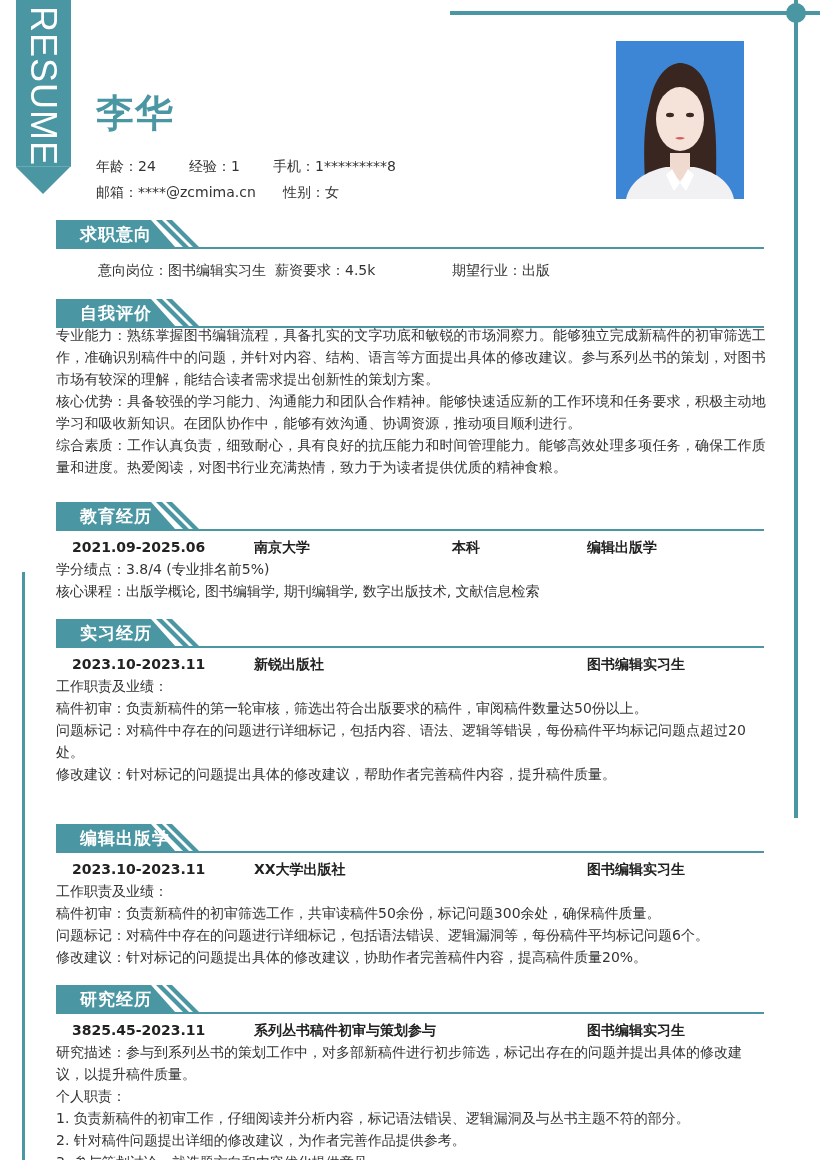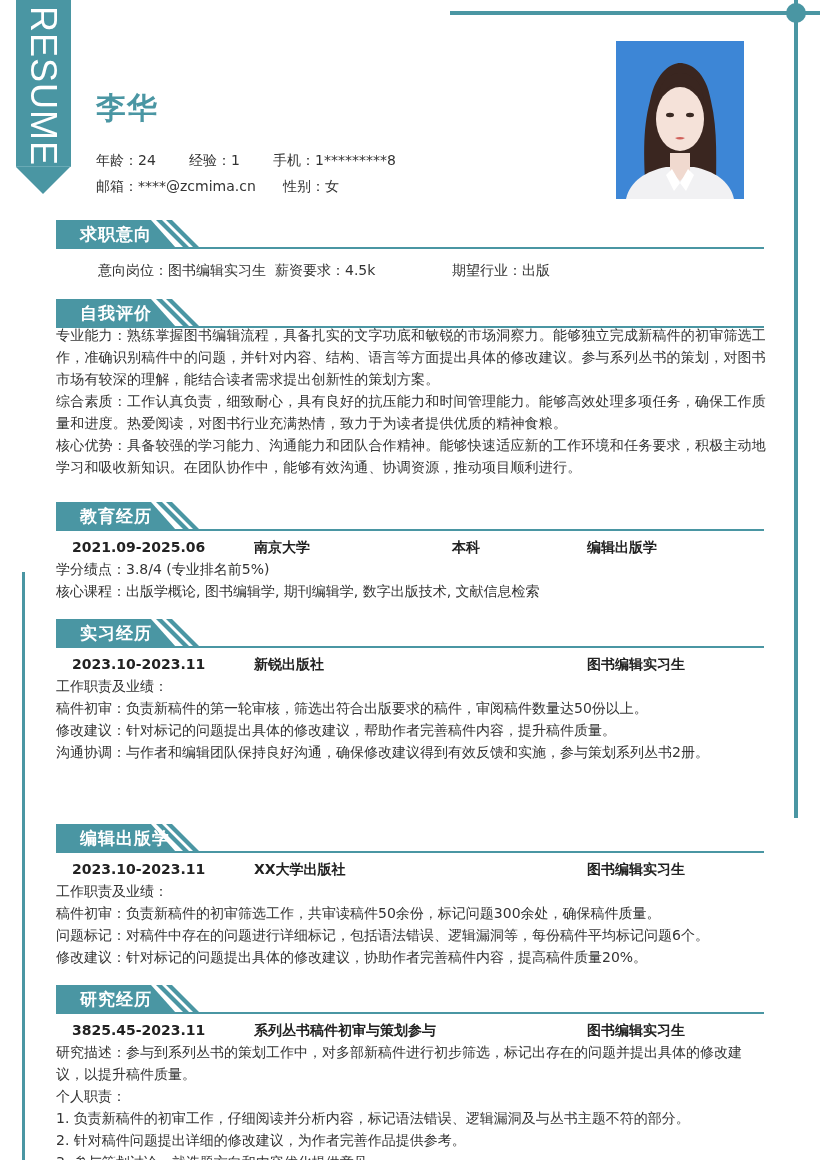--- a/index.html
+++ b/index.html
@@ -13,22 +13,22 @@
   .left-vline { left: 22px; top: 572px; width: 3px; height: 588px; }
 
   .ribbon { position: absolute; left: 16px; top: 0; width: 55px; height: 194px; }
   .ribbon-body { position: absolute; left: 0; top: 0; width: 55px; height: 167px; background: #4A96A3; }
   .ribbon-tip { position: absolute; left: 0; top: 167px; width: 0; height: 0;
      border-left: 27.5px solid transparent; border-right: 27.5px solid transparent; border-top: 27px solid #4A96A3; }
   .ribbon-line { position: absolute; left: 0; top: 166px; width: 55px; height: 1px; background: #6aaab5; }
   .ribbon-text { position: absolute; left: 27px; top: 86px; transform: translate(-50%, -50%) rotate(90deg);
      color: #ffffff; font-family: "Liberation Sans", sans-serif; font-size: 36px; letter-spacing: 1px; white-space: nowrap; line-height: 1; }
 
-  .name { position: absolute; left: 96px; top: 88px; font-size: 30px; font-weight: bold; color: #4A96A3; letter-spacing: 1px; text-align: right; }
-  .info-row { position: absolute; left: 96px; font-size: 14px; color: #333; white-space: nowrap; }
+  .name { position: absolute; left: 96px; top: 88px; font-size: 38px; font-weight: bold; color: #4A96A3; letter-spacing: 1px; text-align: right; }
+  .info-row { position: absolute; left: 96px; font-size: 14px; color: #333; white-space: nowrap; margin-top: 6px; }
   .info-row span.item { display: inline-block; }
   .row1 { top: 152px; }
   .row2 { top: 178px; }
 
   .photo { position: absolute; left: 616px; top: 41px; width: 128px; height: 158px; background: #3D86D6; overflow: hidden; }
 
   .section-header { position: absolute; left: 56px; width: 708px; height: 28px; padding-left: 25px; }
   .section-header .bar { position: absolute; left: 0; top: 0; height: 28px; width: 120px; background: #4A96A3;
       clip-path: polygon(0 0, 95px 0, 120px 28px, 0 28px); }
   .section-header .stripe { position: absolute; top: 0; height: 28px; width: 40px; background: #4A96A3; }
@@ -100,22 +100,22 @@
 
 <div class="section-header" style="top:299px">
   <div class="bar"></div>
   <div class="stripe s1"></div>
   <div class="stripe s2"></div>
   <div class="underline"></div>
   <div class="title">自我评价</div>
 </div>
 <div class="block" style="top:324px; letter-spacing:0.2px">
   <p>专业能力：熟练掌握图书编辑流程，具备扎实的文字功底和敏锐的市场洞察力。能够独立完成新稿件的初审筛选工作，准确识别稿件中的问题，并针对内容、结构、语言等方面提出具体的修改建议。参与系列丛书的策划，对图书市场有较深的理解，能结合读者需求提出创新性的策划方案。</p>
+  <p>核心优势：具备较强的学习能力、沟通能力和团队合作精神。能够快速适应新的工作环境和任务要求，积极主动地学习和吸收新知识。在团队协作中，能够有效沟通、协调资源，推动项目顺利进行。</p>
   <p>综合素质：工作认真负责，细致耐心，具有良好的抗压能力和时间管理能力。能够高效处理多项任务，确保工作质量和进度。热爱阅读，对图书行业充满热情，致力于为读者提供优质的精神食粮。</p>
-  <p>核心优势：具备较强的学习能力、沟通能力和团队合作精神。能够快速适应新的工作环境和任务要求，积极主动地学习和吸收新知识。在团队协作中，能够有效沟通、协调资源，推动项目顺利进行。</p>
 </div>
 
 <div class="section-header" style="top:502px">
   <div class="bar"></div>
   <div class="stripe s1"></div>
   <div class="stripe s2"></div>
   <div class="underline"></div>
   <div class="title">教育经历</div>
 </div>
 <div class="block" style="top:536px">
@@ -137,22 +137,22 @@
   <div class="title">实习经历</div>
 </div>
 <div class="block" style="top:653px">
   <div class="entry-head">
     <span class="c1">2023.10-2023.11</span>
     <span class="c2">新锐出版社</span>
     <span class="c4">图书编辑实习生</span>
   </div>
   <p>工作职责及业绩：</p>
   <p>稿件初审：负责新稿件的第一轮审核，筛选出符合出版要求的稿件，审阅稿件数量达50份以上。</p>
+  <p>问题标记：对稿件中存在的问题进行详细标记，包括内容、语法、逻辑等错误，每份稿件平均标记问题点超过20处。</p>
   <p>修改建议：针对标记的问题提出具体的修改建议，帮助作者完善稿件内容，提升稿件质量。</p>
-  <p>沟通协调：与作者和编辑团队保持良好沟通，确保修改建议得到有效反馈和实施，参与策划系列丛书2册。</p>
 </div>
 
 <div class="section-header" style="top:824px">
   <div class="bar"></div>
   <div class="stripe s1"></div>
   <div class="stripe s2"></div>
   <div class="underline"></div>
   <div class="title">编辑出版学</div>
 </div>
 <div class="block" style="top:858px">

